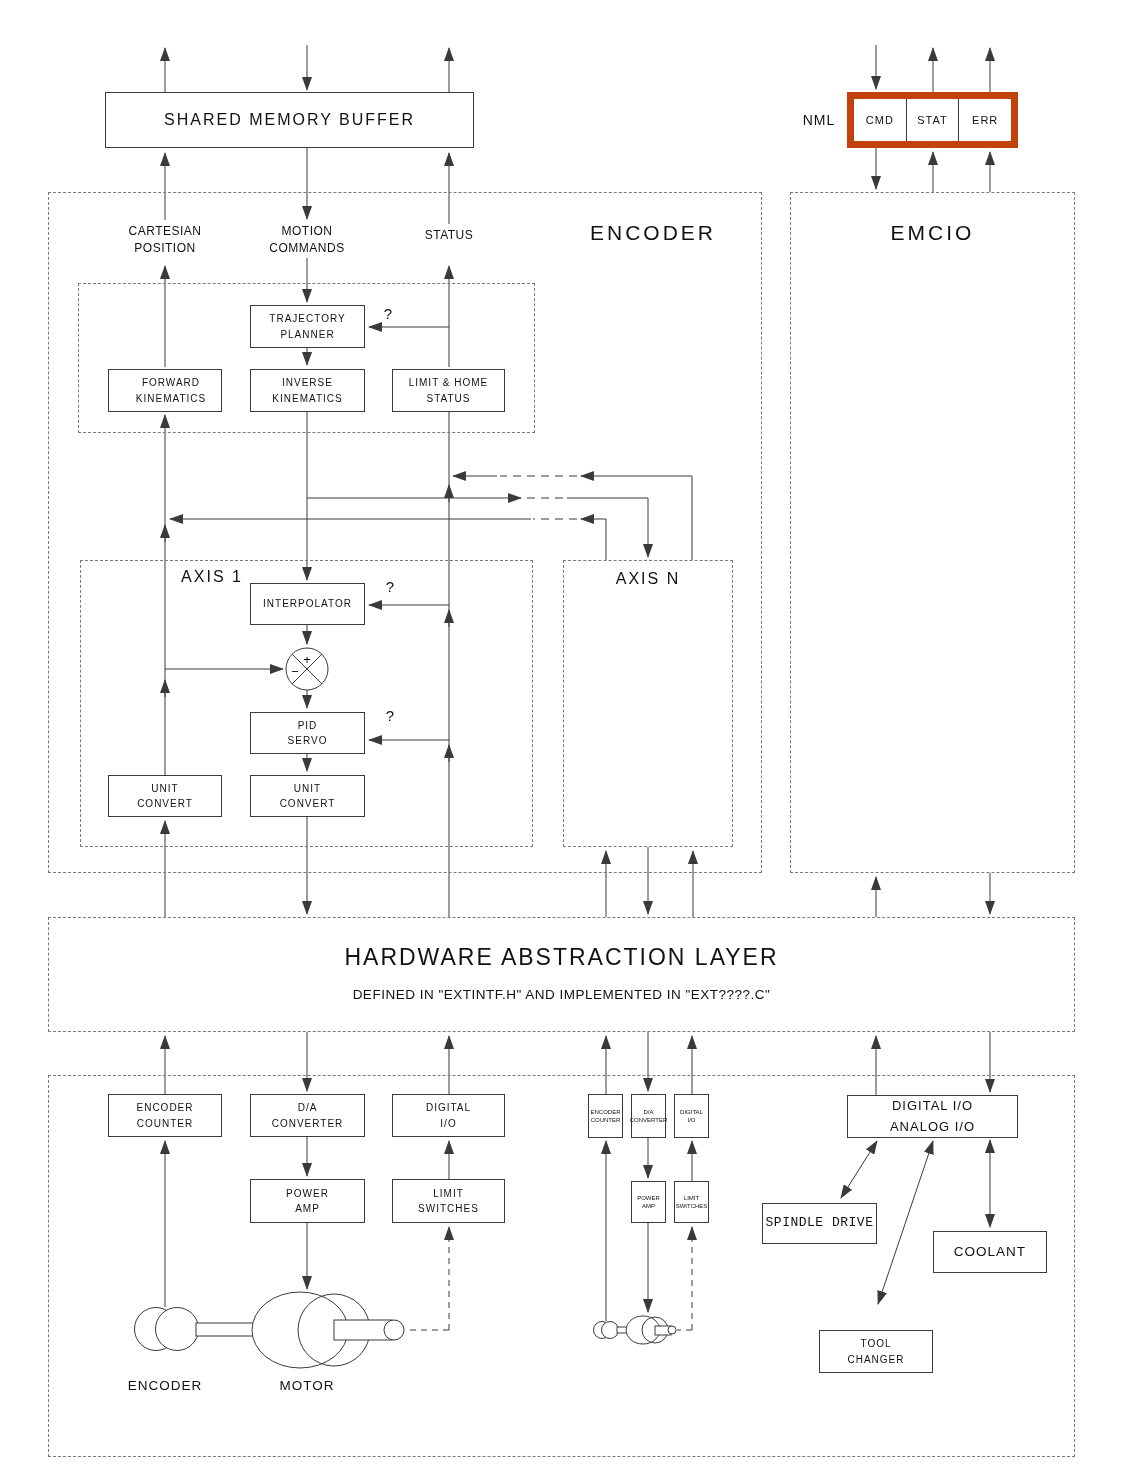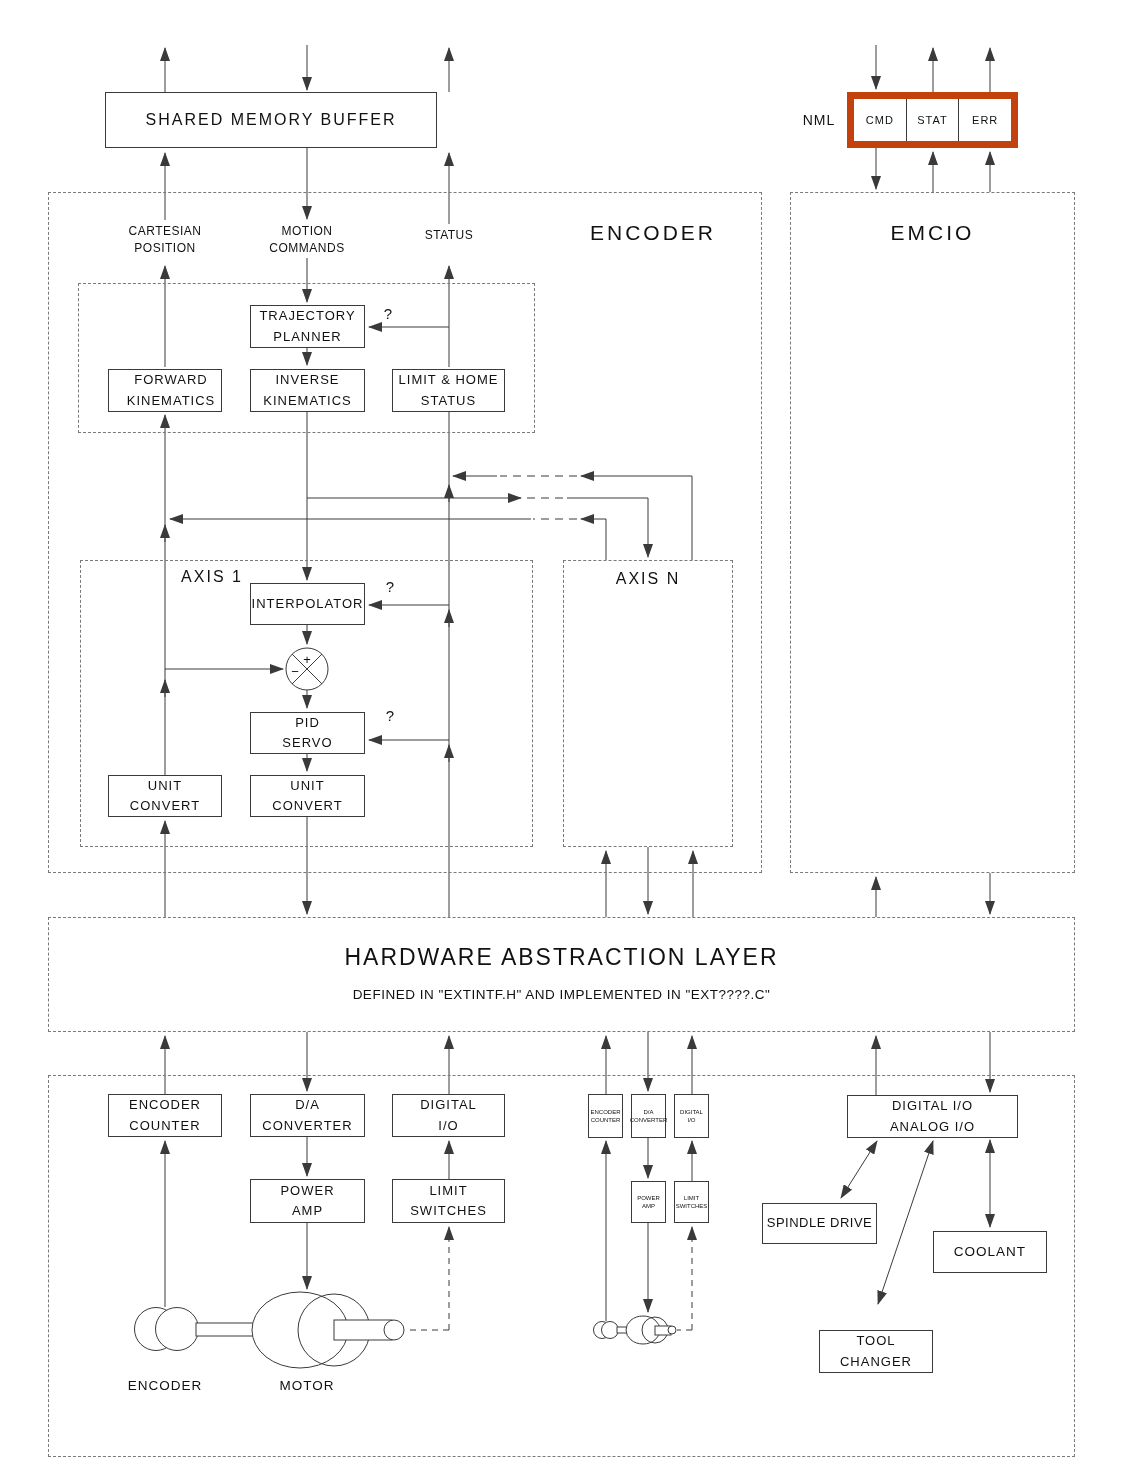--- a/index.html
+++ b/index.html
@@ -10,21 +10,21 @@
   .canvas * { box-sizing:border-box; }
   svg.wires { position:absolute; left:0; top:0; width:1122px; height:1480px; }
   svg.wires line, svg.wires circle, svg.wires ellipse, svg.wires rect, svg.wires path {
     stroke:#3a3a3a; stroke-width:1;
   }
   svg.wires text { font-family:"Liberation Sans", sans-serif; fill:#111; stroke:none; }
 
   .box {
     position:absolute; background:#fff; border:1px solid #3a3a3a;
     display:flex; align-items:center; justify-content:center; text-align:center;
-    font-size:13px; letter-spacing:1px; line-height:1.55; white-space:pre-line;
+    font-size:10px; letter-spacing:1px; line-height:1.55; white-space:pre-line;
   }
   .region { position:absolute; border:1px dashed #7a7a7a; background:transparent; }
   .lbl { position:absolute; display:flex; align-items:center; justify-content:center;
          text-align:center; white-space:pre-line; }
   .big   { font-size:21px; letter-spacing:3px; }
   .title { font-size:16px; letter-spacing:2px; }
   .mini  { font-size:6px; letter-spacing:0; line-height:1.35; padding:1px; }
   .flow  { font-size:12px; letter-spacing:0.5px; line-height:1.45; }
   .qmark { font-size:15px; letter-spacing:0; }
   .nml-box { position:absolute; background:#fff; border:7px solid #c2410c; display:flex; }
@@ -171,21 +171,21 @@
   </svg>
 
   <div class="region" style="left:48px; top:192px; width:714px; height:681px;"></div>
   <div class="region" style="left:790px; top:192px; width:285px; height:681px;"></div>
   <div class="region" style="left:78px; top:283px; width:457px; height:150px;"></div>
   <div class="region" style="left:80px; top:560px; width:453px; height:287px;"></div>
   <div class="region" style="left:563px; top:560px; width:170px; height:287px;"></div>
   <div class="region" style="left:48px; top:917px; width:1027px; height:115px;"></div>
   <div class="region" style="left:48px; top:1075px; width:1027px; height:382px;"></div>
 
-  <div class="box" style="left:105px; top:92px; width:332px; height:56px; font-size:16px; letter-spacing:2px;">SHARED MEMORY BUFFER</div>
+  <div class="box" style="left:105px; top:92px; width:369px; height:56px; font-size:16px; letter-spacing:2px;">SHARED MEMORY BUFFER</div>
 
   <div class="lbl" style="left:794px; top:111px; width:50px; height:18px; font-size:14px; letter-spacing:1px;">NML</div>
   <div class="nml-box" style="left:847px; top:92px; width:171px; height:56px;">
     <div class="nml-cell">CMD</div>
     <div class="nml-cell">STAT</div>
     <div class="nml-cell">ERR</div>
   </div>
 
   <div class="lbl big" style="left:572px; top:219px; width:162px; height:28px;">ENCODER</div>
   <div class="lbl big" style="left:790px; top:219px; width:285px; height:28px;">EMCIO</div>
@@ -241,19 +241,19 @@
 CONVERTER</div>
   <div class="box mini" style="left:674px; top:1094px; width:35px; height:44px;">DIGITAL
 I/O</div>
   <div class="box mini" style="left:631px; top:1181px; width:35px; height:42px;">POWER
 AMP</div>
   <div class="box mini" style="left:674px; top:1181px; width:35px; height:42px;">LIMIT
 SWITCHES</div>
 
   <div class="box" style="left:847px; top:1095px; width:171px; height:43px; font-size:13px;">DIGITAL I/O
 ANALOG I/O</div>
-  <div class="box" style="left:762px; top:1203px; width:115px; height:41px; font-size:13px; letter-spacing:0.5px;">SPINDLE DRIVE</div>
+  <div class="box" style="left:762px; top:1203px; width:115px; height:41px; font-size:13px; letter-spacing:0.5px;font-family:Liberation Mono, monospace;">SPINDLE DRIVE</div>
   <div class="box" style="left:933px; top:1231px; width:114px; height:42px; font-size:13.5px;">COOLANT</div>
   <div class="box" style="left:819px; top:1315px; width:114px; height:43px;margin-top:15px;">TOOL
 CHANGER</div>
 
 
 </div>
 
 </body></html>

